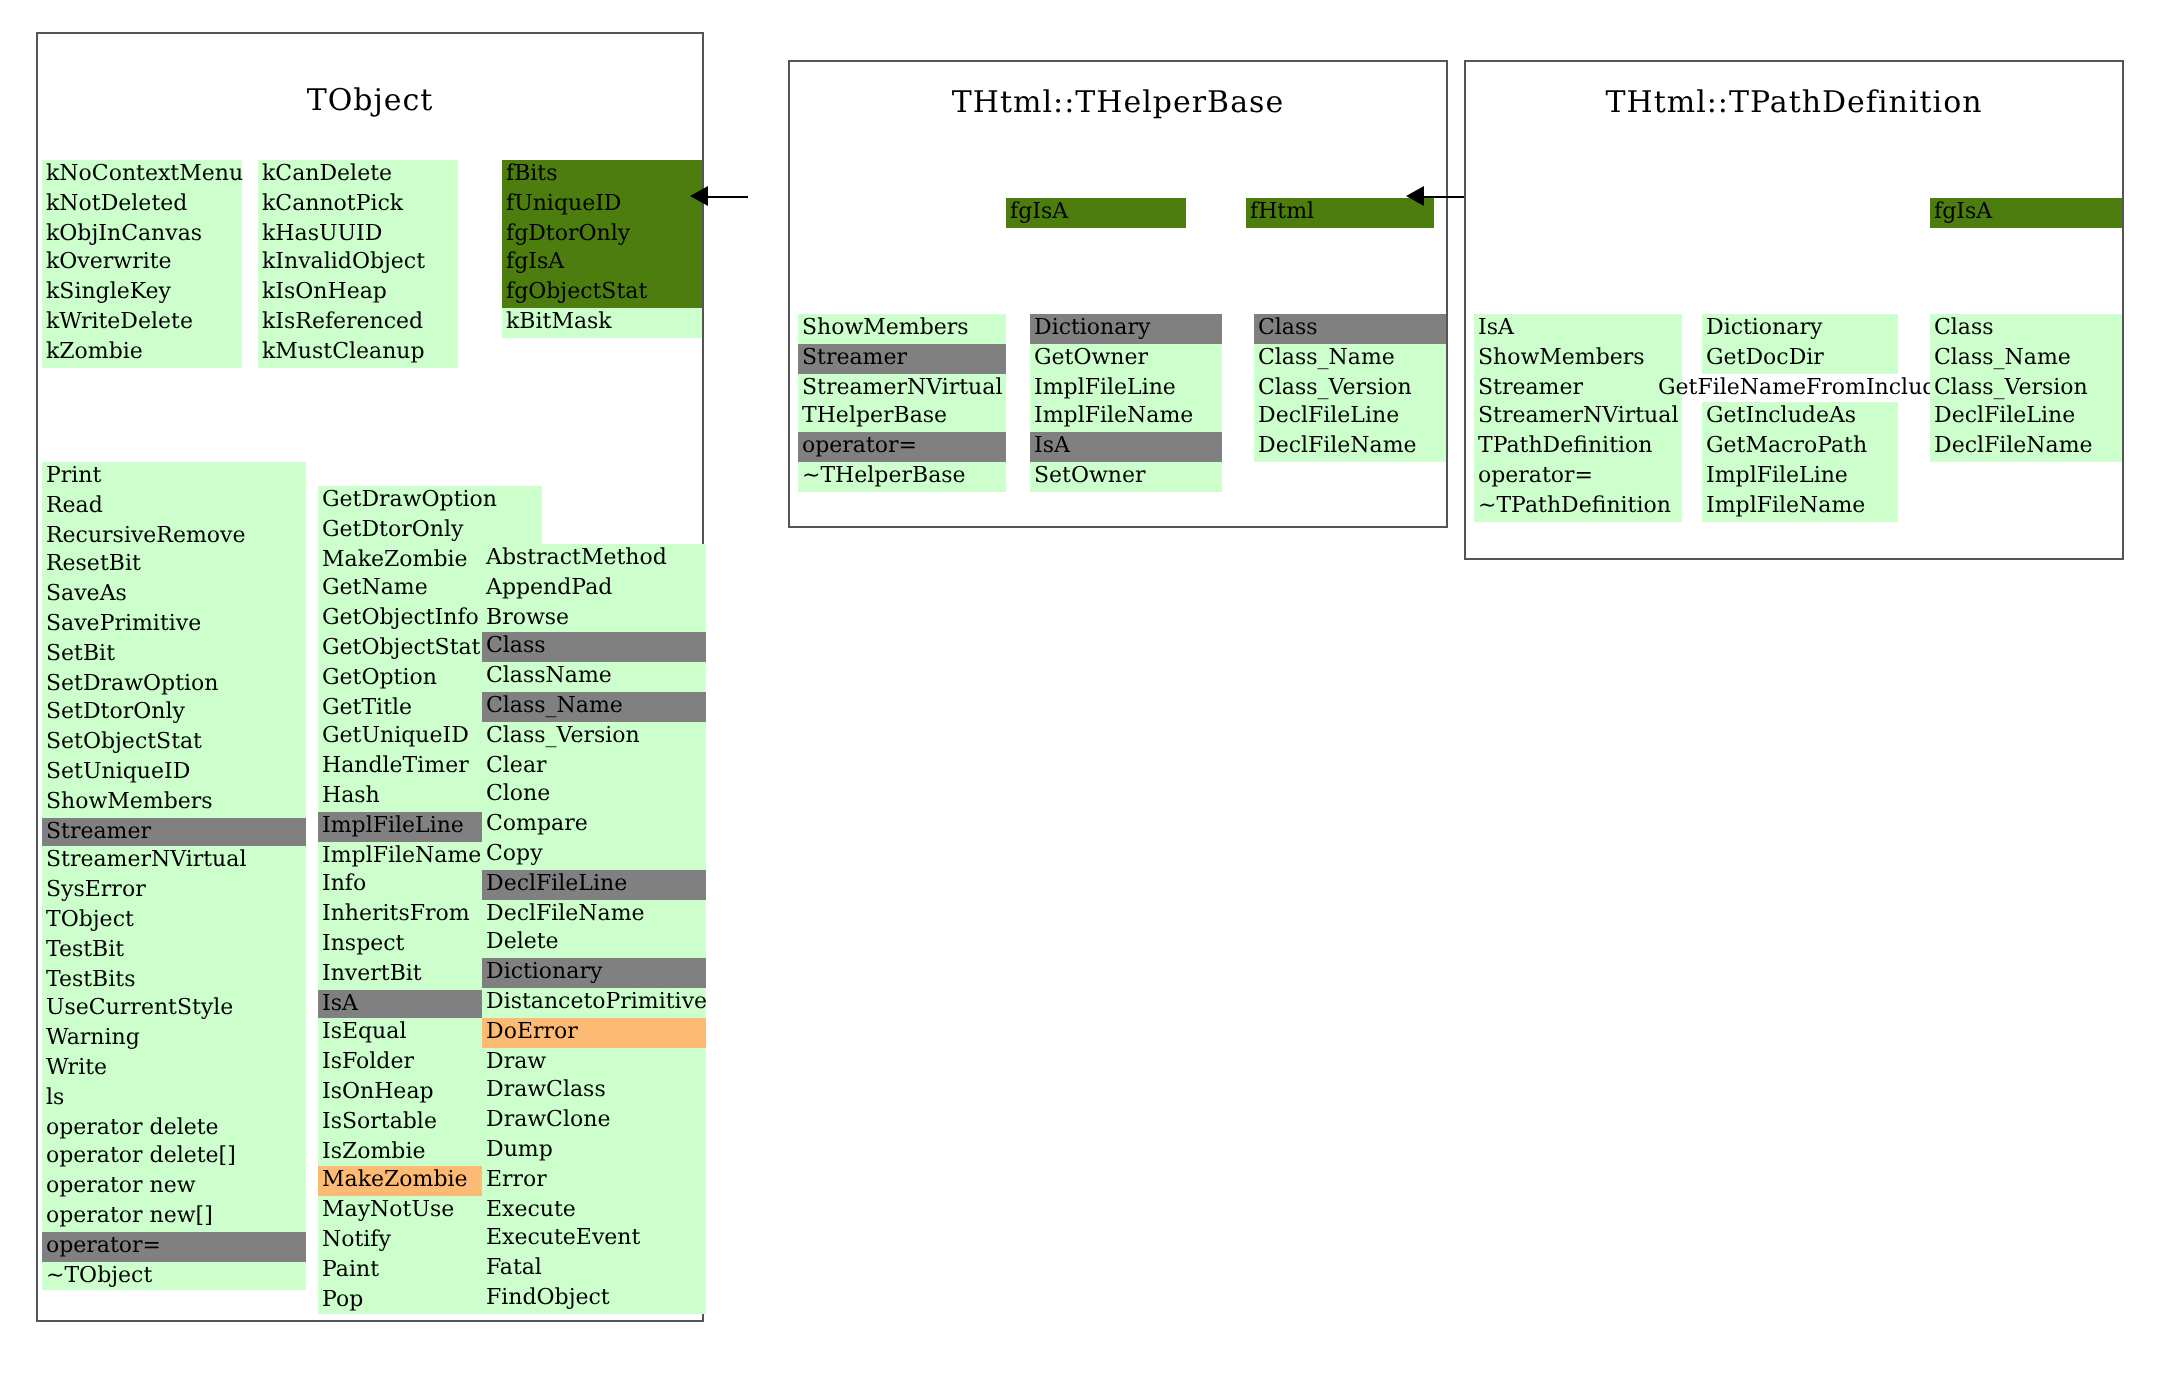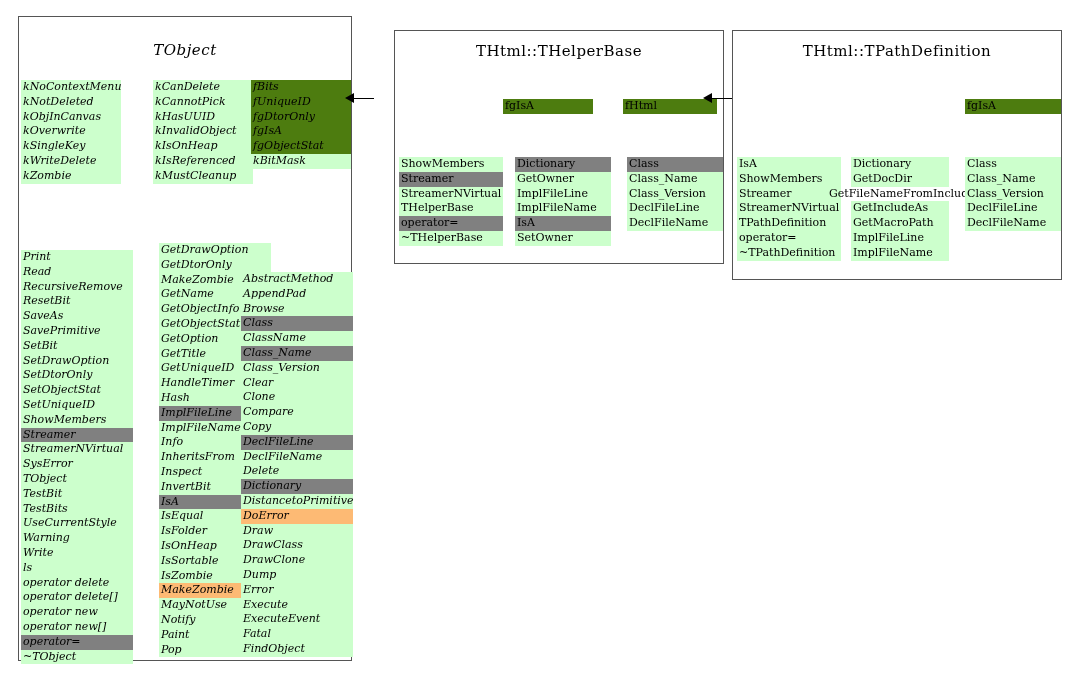--- a/index.html
+++ b/index.html
@@ -55,53 +55,53 @@
     width: 0;
     height: 0;
     border-top: 5px solid transparent;
     border-bottom: 5px solid transparent;
     border-right: 9px solid #000000;
   }
 </style>
 </head>
 <body>
 
-<div class="uml-box" style="left:18px; top:16px; width:334px; height:645px;font-style:italic;">
+<div class="uml-box" style="left:18px; top:16px; width:334px; height:645px;">
   <div class="box-title" style="position:absolute; left:0; top:24px; width:100%;">TObject</div>
 
   <div class="col" style="left:2px; top:63px; width:100px;">
     <span class="item g">kNoContextMenu</span>
     <span class="item g">kNotDeleted</span>
     <span class="item g">kObjInCanvas</span>
     <span class="item g">kOverwrite</span>
     <span class="item g">kSingleKey</span>
     <span class="item g">kWriteDelete</span>
     <span class="item g">kZombie</span>
   </div>
 
-  <div class="col" style="left:110px; top:63px; width:100px;margin-left:24px;">
+  <div class="col" style="left:110px; top:63px; width:100px;">
     <span class="item g">kCanDelete</span>
     <span class="item g">kCannotPick</span>
     <span class="item g">kHasUUID</span>
     <span class="item g">kInvalidObject</span>
     <span class="item g">kIsOnHeap</span>
     <span class="item g">kIsReferenced</span>
     <span class="item g">kMustCleanup</span>
   </div>
 
   <div class="col" style="left:232px; top:63px; width:100px;">
     <span class="item p">fBits</span>
     <span class="item p">fUniqueID</span>
     <span class="item p">fgDtorOnly</span>
     <span class="item p">fgIsA</span>
     <span class="item p">fgObjectStat</span>
     <span class="item g">kBitMask</span>
   </div>
 
-  <div class="col" style="left:2px; top:233px; width:112px;">
+  <div class="col" style="left:2px; top:214px; width:132px;">
     <span class="item g">Print</span>
     <span class="item g">Read</span>
     <span class="item g">RecursiveRemove</span>
     <span class="item g">ResetBit</span>
     <span class="item g">SaveAs</span>
     <span class="item g">SavePrimitive</span>
     <span class="item g">SetBit</span>
     <span class="item g">SetDrawOption</span>
     <span class="item g">SetDtorOnly</span>
     <span class="item g">SetObjectStat</span>

